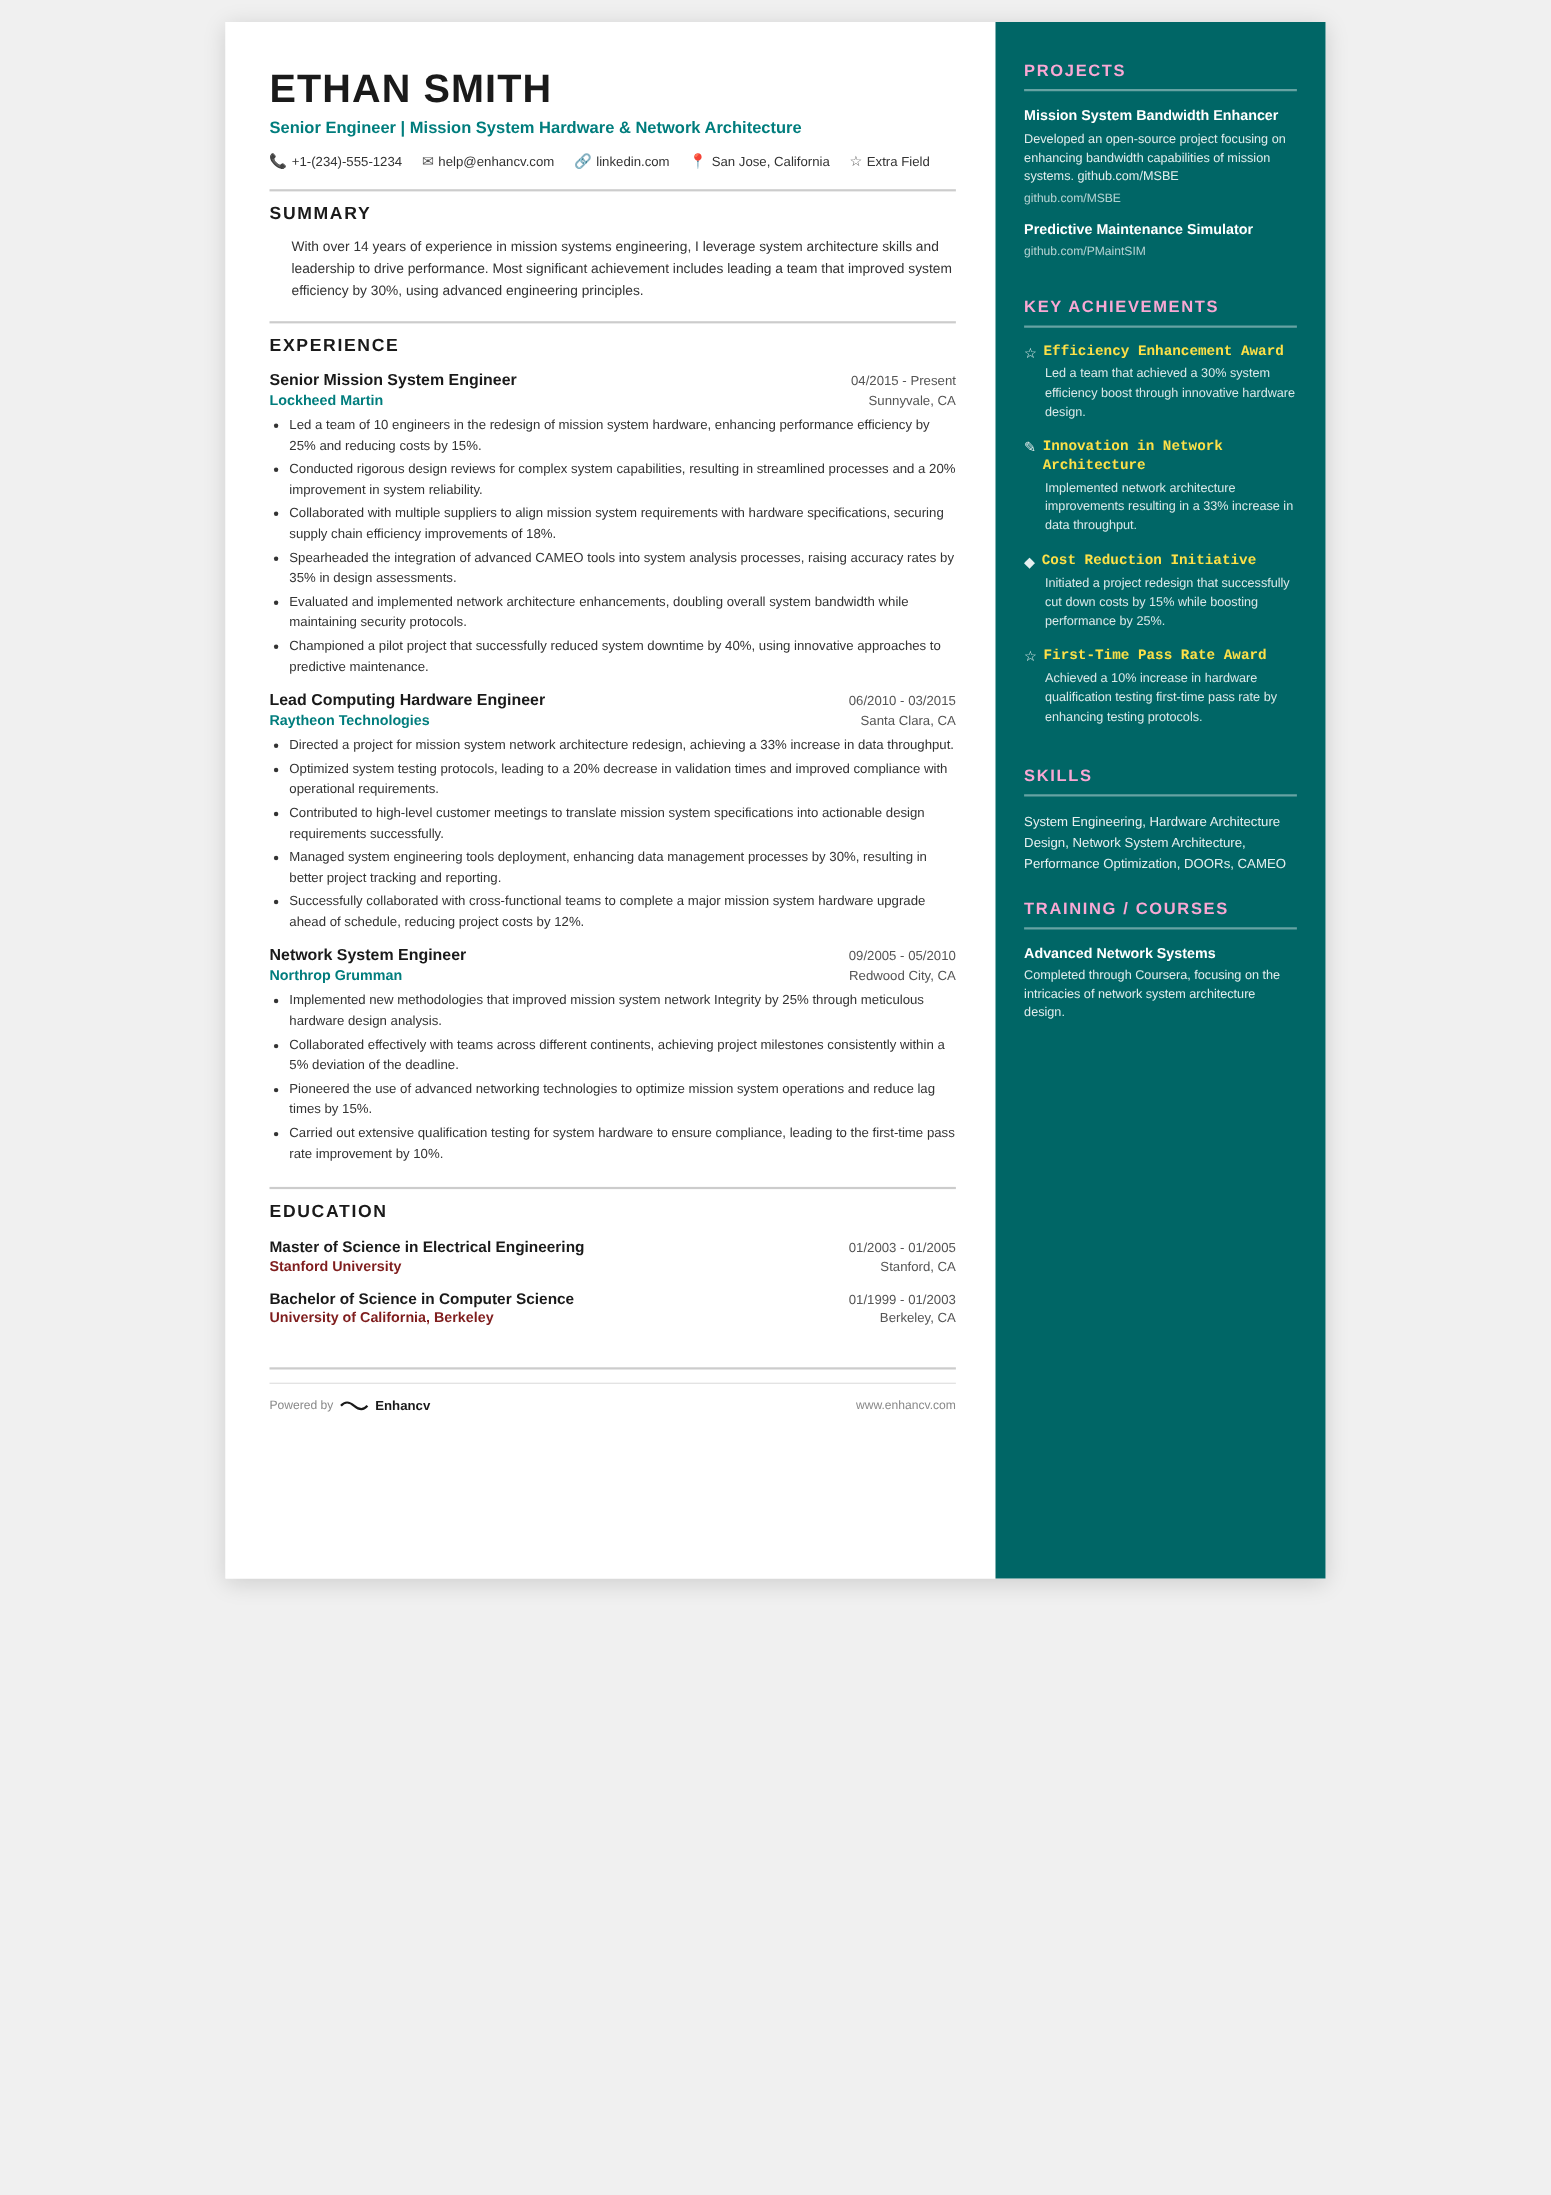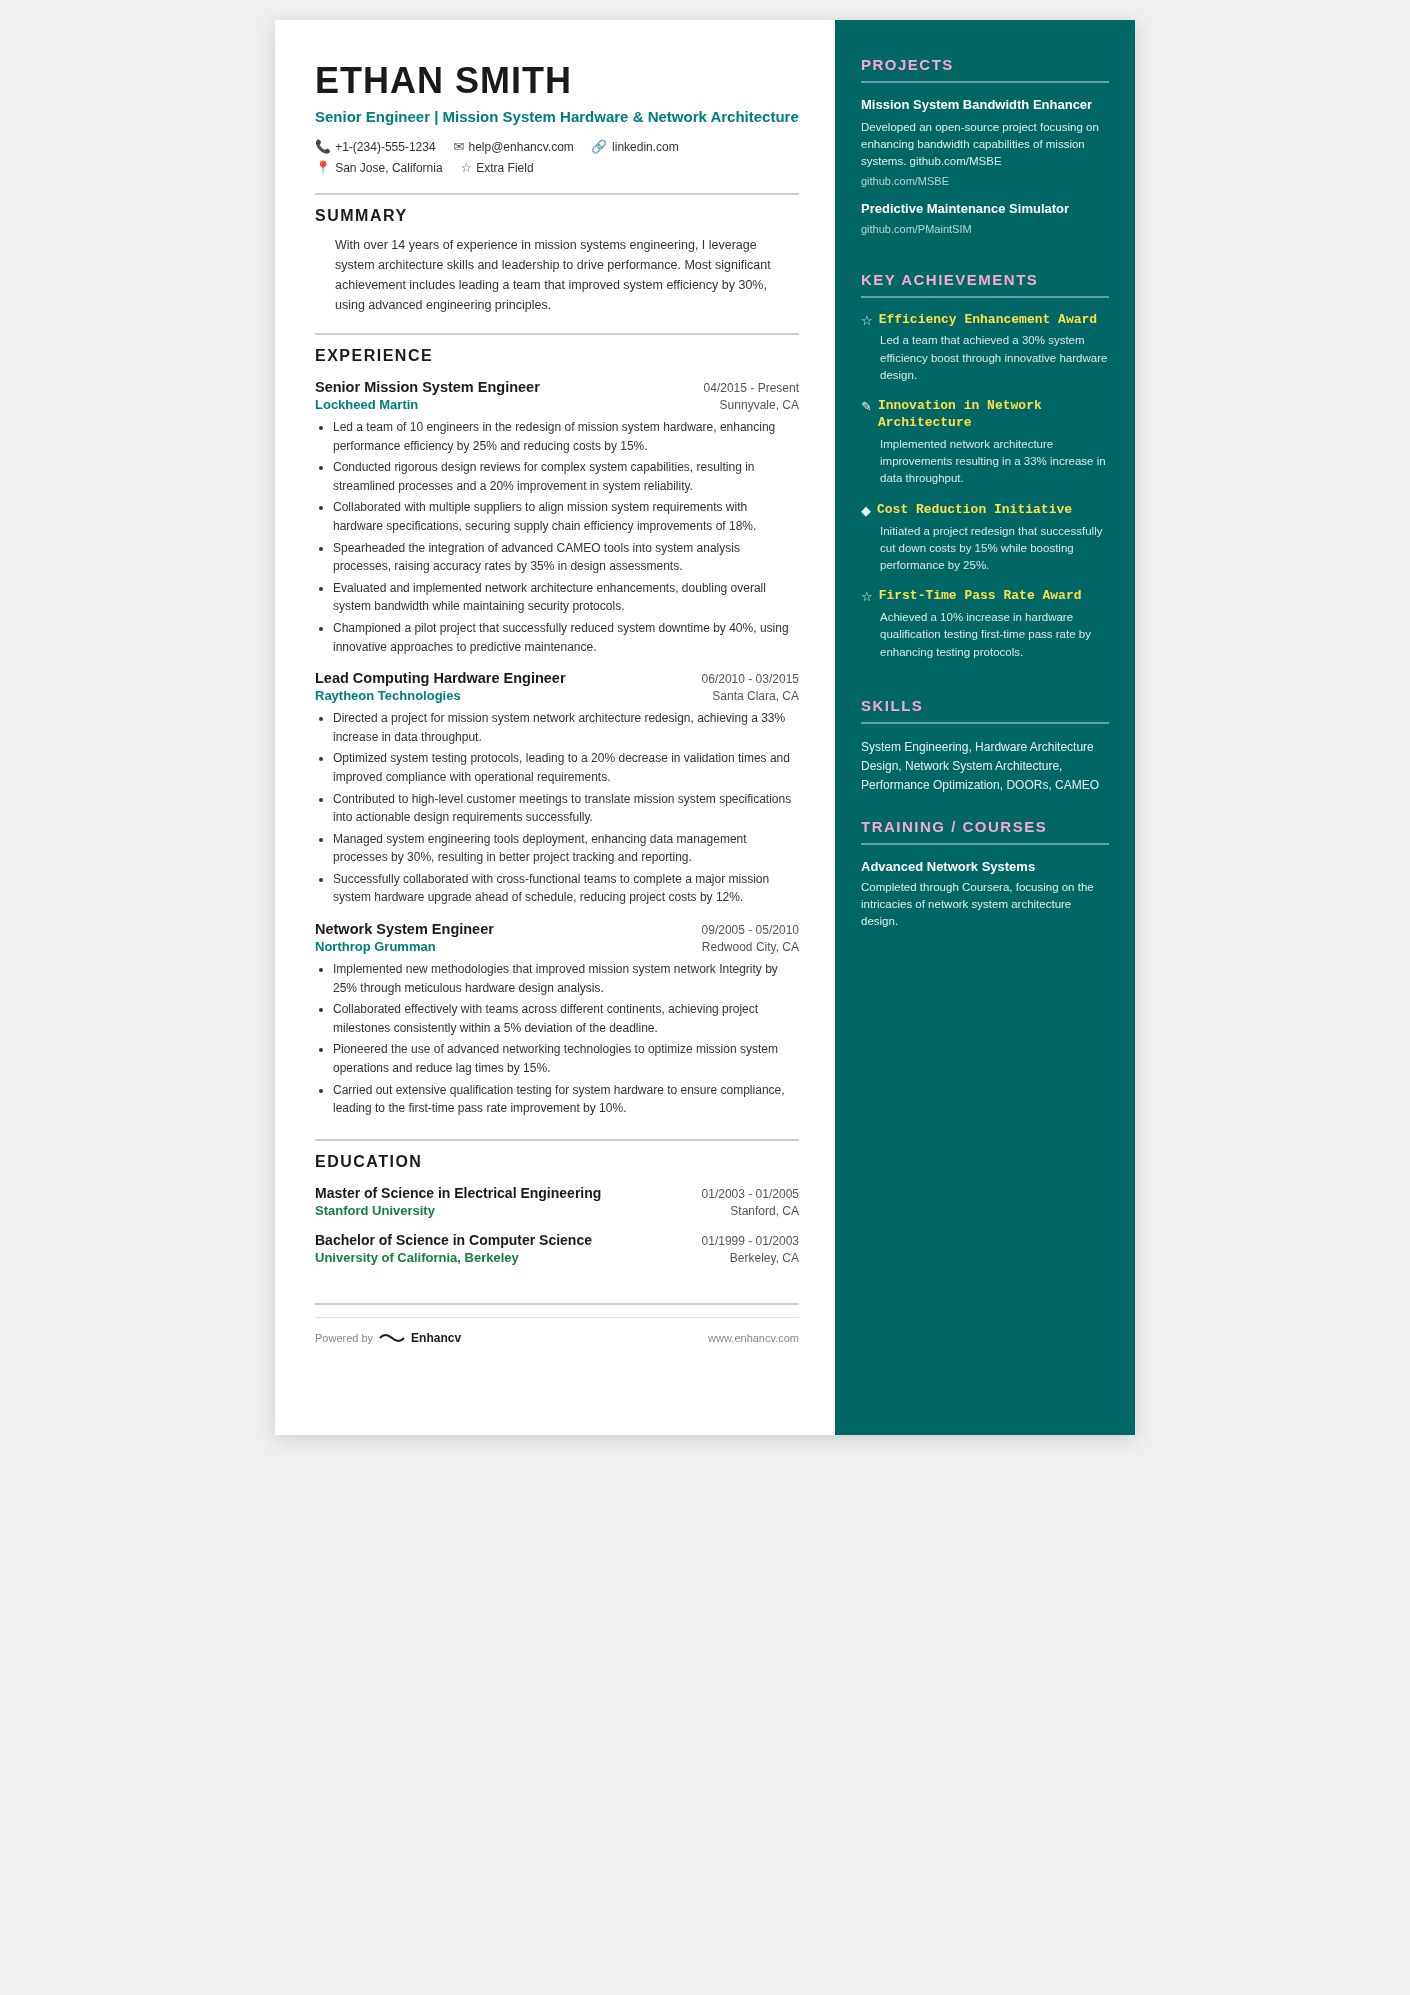--- a/index.html
+++ b/index.html
@@ -6,21 +6,21 @@
     body {
       font-family: 'Arial', sans-serif;
       background: #f0f0f0;
       display: flex;
       justify-content: center;
       align-items: flex-start;
       min-height: 100vh;
       padding: 20px;
     }
     .resume-container {
-      width: 860px;
+      width: 1000px;
       min-height: 1415px;
       display: flex;
       background: white;
       box-shadow: 0 4px 20px rgba(0,0,0,0.15);
     }
     
     .left-col {
       flex: 1.4;
       padding: 40px 36px 40px 40px;
       background: #fff;
@@ -137,21 +137,21 @@
     }
     .edu-school-row {
       display: flex;
       justify-content: space-between;
       align-items: baseline;
       margin-top: 2px;
     }
     .edu-school {
       font-size: 13px;
       font-weight: 600;
-      color: #15803d;
+      color: #7f1d1d;
     }
     .edu-location {
       font-size: 12px;
       color: #555;
     }
     .footer-bar {
       border-top: 1px solid #ddd;
       margin-top: auto;
       padding-top: 12px;
       display: flex;

